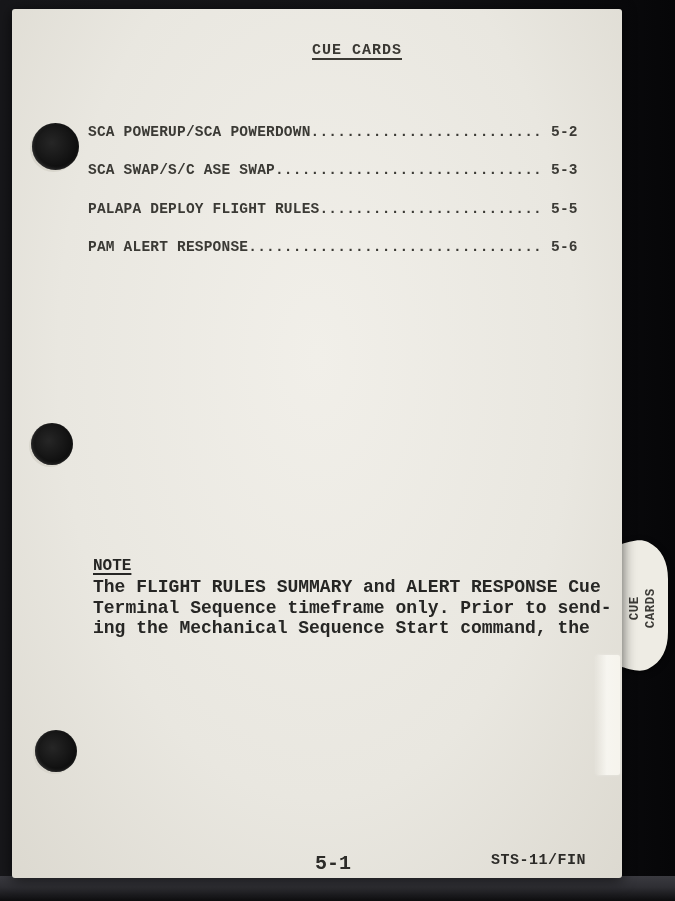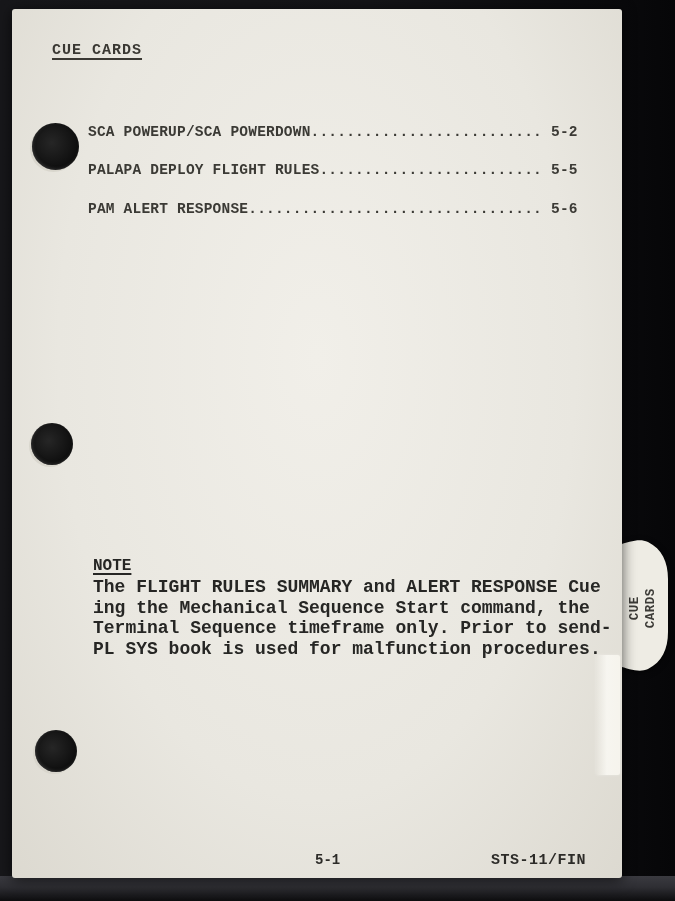--- a/index.html
+++ b/index.html
@@ -41,39 +41,39 @@
   }
   .hole{
     position:absolute;border-radius:50%;z-index:3;
     background:radial-gradient(circle at 42% 42%,#262626 0%,#131313 55%,#050505 100%);
     box-shadow:-2px 2px 0 0 rgba(214,211,202,0.85), inset 1px -1px 3px rgba(70,70,70,0.6);
   }
   .hole-1{left:20px;top:114px;width:47px;height:47px;}
   .hole-2{left:19px;top:414px;width:42px;height:42px;}
   .hole-3{left:23px;top:721px;width:42px;height:42px;}
   .page-title{
-    position:absolute;left:0;width:100%;top:33px;text-align:left;
+    position:absolute;left:0;width:100%;top:33px;text-align:center;
     transform:translateX(40px);
     font-size:15px;font-weight:bold;letter-spacing:1px;color:#3a3833;
     text-decoration:underline;text-underline-offset:4px;text-decoration-thickness:1.5px;
   }
   .toc{position:absolute;left:76px;top:84px;margin-top:32px;}
   .toc-row{
     height:38.4px;white-space:pre;
     font-size:14.5px;line-height:15px;font-weight:bold;
     color:#3b3a35;letter-spacing:0.2px;
   }
   .toc-page{padding-left:9px;}
   .note{position:absolute;left:81px;top:548px;width:478px;color:#262624;}
   .note-heading{
     text-align:left;font-size:16px;font-weight:bold;margin-bottom:2px;
     text-decoration:underline;text-underline-offset:3px;text-decoration-thickness:1.5px;
   }
   .note-line{font-size:18px;line-height:20.6px;font-weight:bold;white-space:pre;}
-  .footer-page{position:absolute;left:303px;top:843px;font-size:14px;font-weight:bold;color:#2c2b28;}
+  .footer-page{position:absolute;left:303px;top:843px;font-size:20px;font-weight:bold;color:#2c2b28;}
   .footer-doc{position:absolute;right:36px;top:843px;font-size:15px;font-weight:bold;color:#2c2b28;letter-spacing:0.5px;text-align:right;}
 </style>
 </head>
 <body>
 
 <div class="desk"></div>
 <div class="desk-band"></div>
 
 <svg class="tab-shape" width="54" height="138" viewBox="0 0 54 138">
   <path d="M0,8 C12,5 21,1 30,5 C44,12 50,25 50,42 L50,95 C50,112 44,125 30,132 C21,136 12,132 0,129 Z" fill="#eeece4"></path>
@@ -88,27 +88,27 @@
 <div class="paper">
   <div class="hole hole-1"></div>
   <div class="hole hole-2"></div>
   <div class="hole hole-3"></div>
   <div class="tape"></div>
 
   <div class="page-title">CUE CARDS</div>
 
   <div class="toc">
     <div class="toc-row"><span>SCA POWERUP/SCA POWERDOWN</span><span>..........................</span><span class="toc-page">5-2</span></div>
+    <div class="toc-row"><span>SCA SWAP/S/C ASE SWAP</span><span>..............................</span><span class="toc-page">5-3</span></div>
     <div class="toc-row"><span>PALAPA DEPLOY FLIGHT RULES</span><span>.........................</span><span class="toc-page">5-5</span></div>
     <div class="toc-row"><span>PAM ALERT RESPONSE</span><span>.................................</span><span class="toc-page">5-6</span></div>
   </div>
 
   <div class="note">
     <div class="note-heading">NOTE</div>
     <div class="note-line">The FLIGHT RULES SUMMARY and ALERT RESPONSE Cue</div>
+    <div class="note-line">Terminal Sequence timeframe only. Prior to send-</div>
     <div class="note-line">ing the Mechanical Sequence Start command, the</div>
-    <div class="note-line">Terminal Sequence timeframe only. Prior to send-</div>
-    <div class="note-line">PL SYS book is used for malfunction procedures.</div>
   </div>
 
   <span class="footer-page">5-1</span>
   <span class="footer-doc">STS-11/FIN</span>
 </div>
 
 </body></html>

